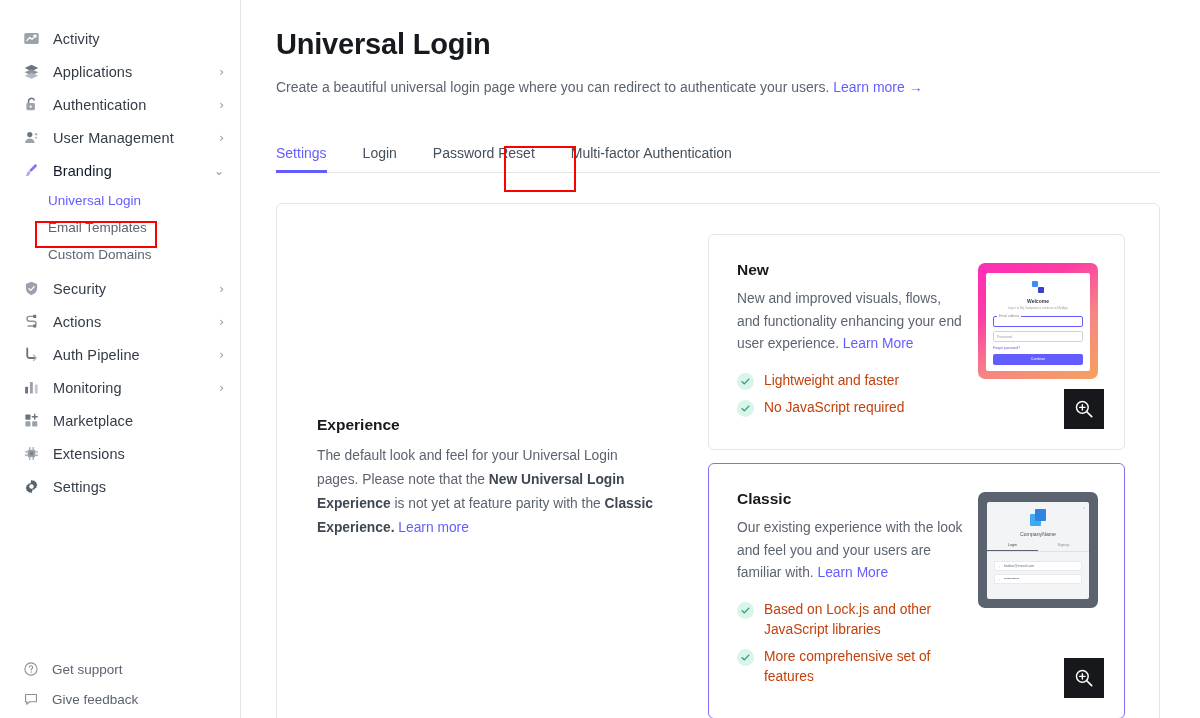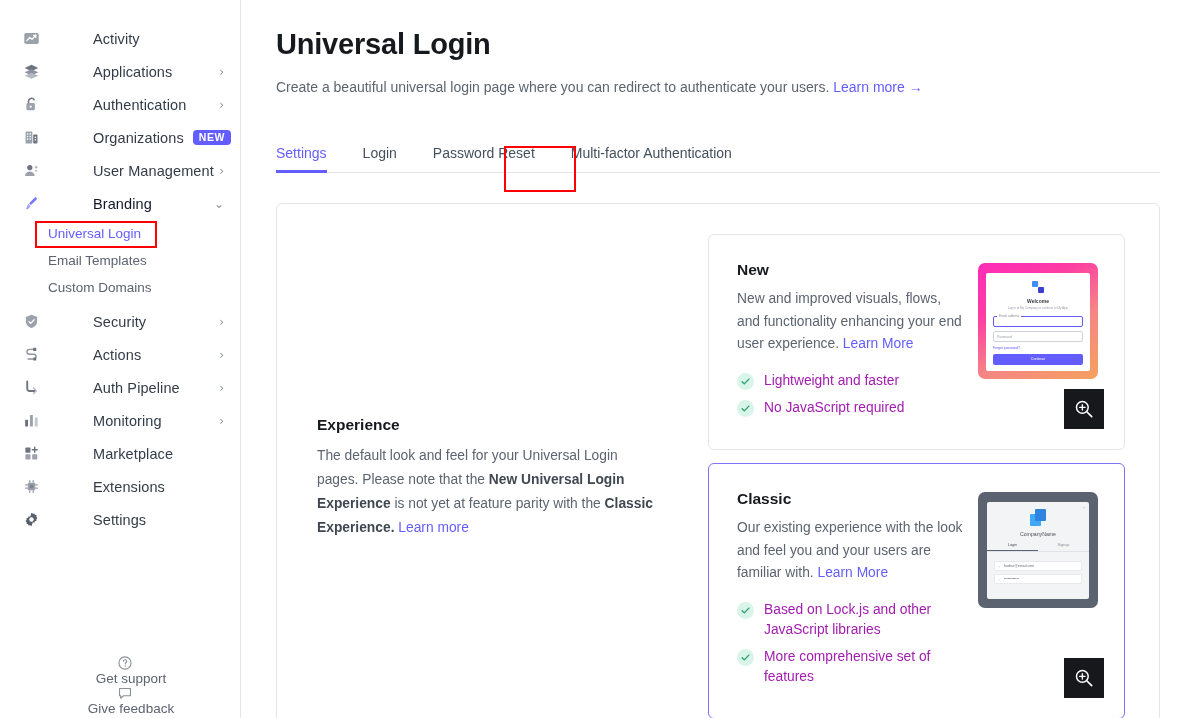--- a/index.html
+++ b/index.html
@@ -33,21 +33,20 @@
     margin-right: 12px;
     display: flex; align-items: center; justify-content: center;
     flex: 0 0 19px;
   }
   .nav-item .lbl {
     font-size: 14.5px;
     color: #333c47;
     font-weight: 400;
     letter-spacing: 0.1px;
     white-space: nowrap;
-    margin-left: 40px;
   }
   .nav-item.active .lbl { color: #0f172a; }
   .chev {
     margin-left: auto;
     color: #8e95a1;
     font-size: 12px;
     line-height: 1;
     font-family: "DejaVu Sans", sans-serif;
   }
   .badge-new {
@@ -76,21 +75,20 @@
   .sidebar-footer {
     position: absolute;
     left: 0; right: 0; bottom: 0;
     padding-bottom: 4px;
   }
   .footer-item {
     display: flex; align-items: center;
     height: 30px;
     padding-left: 22px;
     cursor: pointer;
-    flex-direction: column;
   }
   .footer-item .ic {
     width: 17px; height: 17px; margin-right: 13px;
     display: flex; align-items: center; justify-content: center;
     flex: 0 0 17px;
   }
   .footer-item .lbl { font-size: 13.5px; color: #5c6470; }
 
   
   .anno-box-sidebar {
@@ -195,21 +193,21 @@
   .card-body { flex: 1 1 auto; max-width: 290px; }
   .card-title { font-size: 15.5px; font-weight: 700; color: #16191d; margin: 0 0 9px 0; }
   .card-desc { font-size: 13.8px; color: #5c6470; line-height: 1.62; margin: 0 0 16px 0; }
   .feat { display: flex; align-items: flex-start; margin-bottom: 7px; }
   .feat .ck {
     width: 17px; height: 17px; border-radius: 50%;
     background: #d9f5ea;
     display: flex; align-items: center; justify-content: center;
     margin-right: 10px; flex: 0 0 17px; margin-top: 2px;
   }
-  .feat .ft { font-size: 13.8px; color: #a21caf; line-height: 1.45; }
+  .feat .ft { font-size: 13.8px; color: #c2410c; line-height: 1.45; }
 
   
   .thumb-wrap { position: relative; flex: 0 0 120px; width: 120px; margin-top: 2px; }
   .thumb-new {
     width: 120px; height: 116px;
     border-radius: 7px;
     background: linear-gradient(150deg,#ff2bb8 0%, #fd3ca4 30%, #f58585 62%, #f5a25e 100%);
     padding: 10px 8px 8px 8px;
     overflow: hidden;
   }
@@ -321,38 +319,20 @@
           <svg width="17" height="17" viewBox="0 0 20 20">
               <path d="M6.5 8.5 V6.2 a3.5 3.5 0 0 1 6.6 -1.6" stroke="#6d7480" stroke-width="1.8" fill="none" stroke-linecap="round"></path>
               <rect x="4" y="8.3" width="10" height="8.4" rx="1.6" fill="#9ba2ac"></rect>
               <circle cx="9" cy="12.5" r="1.3" fill="#fff"></circle>
             </svg>
         </span>
         <span class="lbl">Authentication</span>
         <span class="chev">›</span>
       </div>
 
-      <div class="nav-item">
-        <span class="ic">
-          <svg width="17" height="17" viewBox="0 0 20 20">
-              <rect x="3" y="3" width="8" height="14" rx="1" fill="#9ba2ac"></rect>
-              <rect x="12" y="6.5" width="5" height="10.5" rx="1" fill="#6d7480"></rect>
-              <rect x="4.6" y="5" width="1.6" height="1.6" fill="#fff"></rect>
-              <rect x="7.8" y="5" width="1.6" height="1.6" fill="#fff"></rect>
-              <rect x="4.6" y="8" width="1.6" height="1.6" fill="#fff"></rect>
-              <rect x="7.8" y="8" width="1.6" height="1.6" fill="#fff"></rect>
-              <rect x="4.6" y="11" width="1.6" height="1.6" fill="#fff"></rect>
-              <rect x="7.8" y="11" width="1.6" height="1.6" fill="#fff"></rect>
-              <rect x="13.8" y="9" width="1.6" height="1.6" fill="#fff"></rect>
-              <rect x="13.8" y="12" width="1.6" height="1.6" fill="#fff"></rect>
-            </svg>
-        </span>
-        <span class="lbl">Organizations</span>
-        <span class="badge-new">NEW</span>
-      </div>
 
       <div class="nav-item">
         <span class="ic">
           <svg width="17" height="17" viewBox="0 0 20 20">
               <circle cx="8" cy="6.6" r="3.1" fill="#6d7480"></circle>
               <path d="M2.4 16.4 c0-3.4 2.6-5.2 5.6-5.2 s5.6 1.8 5.6 5.2 Z" fill="#9ba2ac"></path>
               <circle cx="15.4" cy="6.1" r="1.5" fill="#b2b8c0"></circle>
               <circle cx="15.4" cy="10.4" r="1.2" fill="#b2b8c0"></circle>
             </svg>
         </span>

